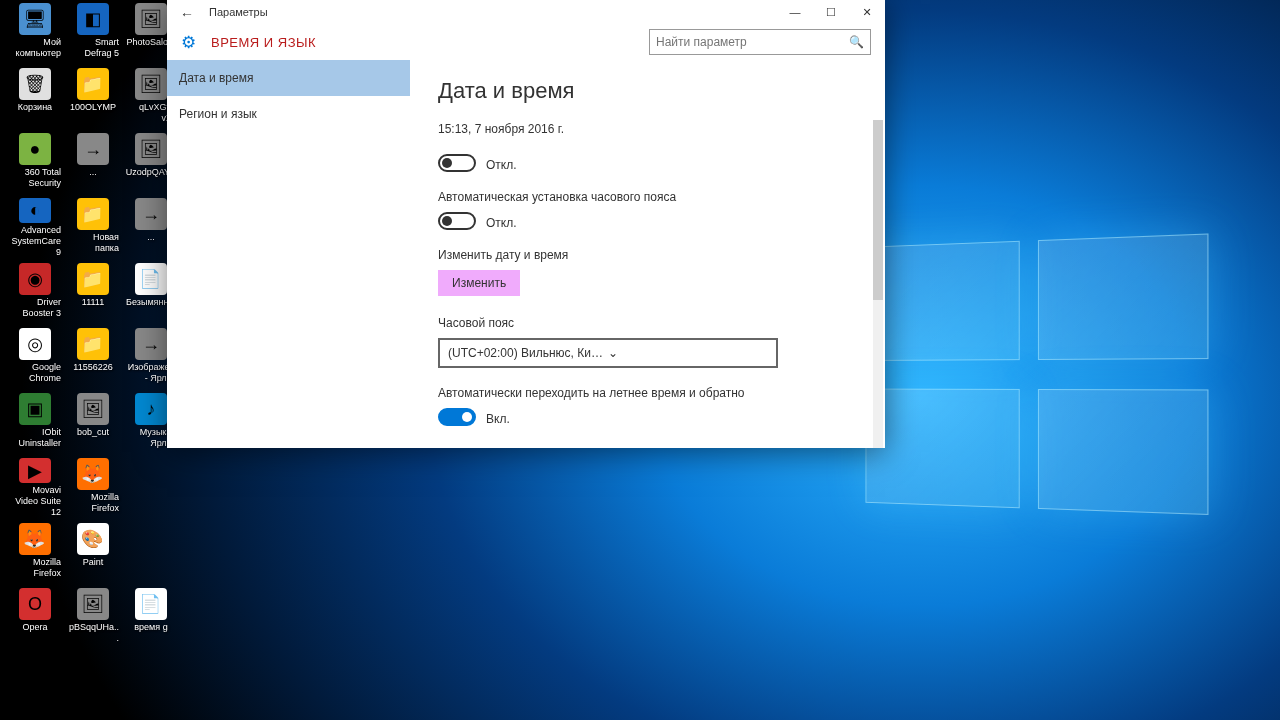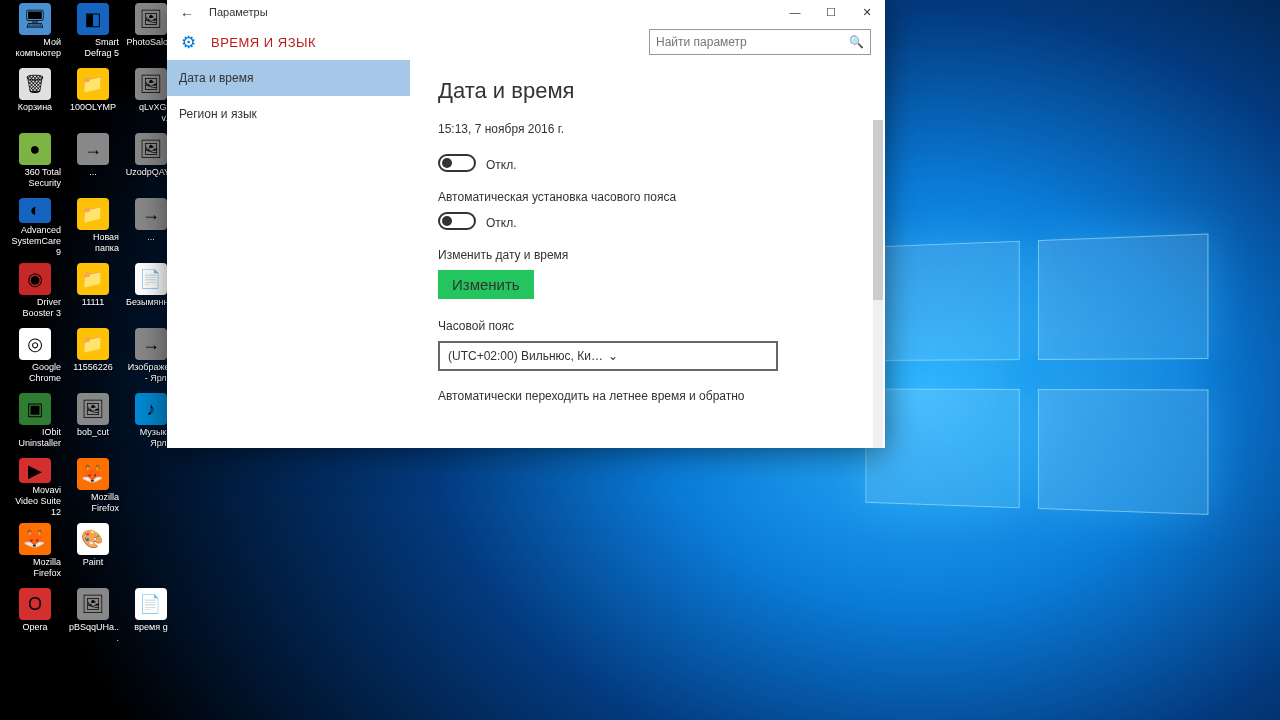--- a/index.html
+++ b/index.html
@@ -29,21 +29,21 @@
 .content{flex:1;padding:18px 28px;overflow-y:auto;position:relative}
 .content h1{font-size:22px;font-weight:400;color:#333;margin-bottom:18px}
 .datetime{font-size:12px;color:#333;margin-bottom:18px}
 .setting-label{font-size:12px;color:#333;margin-bottom:8px}
 .toggle-row{display:flex;align-items:flex-end;margin-bottom:18px}
 .toggle{width:38px;height:18px;border:2px solid #333;border-radius:9px;position:relative;cursor:pointer;background:#fff}
 .toggle .knob{width:10px;height:10px;background:#333;border-radius:50%;position:absolute;top:2px;left:2px}
 .toggle.on{background:#0078d7;border-color:#0078d7}
 .toggle.on .knob{background:#fff;left:22px}
 .toggle-text{font-size:12px;margin-left:10px;color:#333}
-.change-btn{background:#22c55e;border:0;padding:6px 14px;font-size:15px;color:#333;cursor:pointer;margin-bottom:20px}
+.change-btn{background:#f0abfc;border:0;padding:6px 14px;font-size:12px;color:#333;cursor:pointer;margin-bottom:20px}
 .tz-select{width:340px;height:30px;border:2px solid #666;display:flex;align-items:center;padding:0 8px;cursor:pointer;margin-bottom:18px}
 .tz-select span{font-size:12px;color:#333;flex:1;white-space:nowrap;overflow:hidden;text-overflow:ellipsis}
 .chev{font-size:10px;color:#666}
 .scrollbar{position:absolute;right:2px;top:60px;width:10px;height:380px;background:#f0f0f0}
 .scrollthumb{width:10px;height:180px;background:#ccc;position:absolute;top:0}
 </style>
 </head>
 <body>
 
 <div class="winlogo">
@@ -221,18 +221,24 @@
       <div class="setting-label">Изменить дату и время</div>
       <button class="change-btn">Изменить</button>
 
       <div class="setting-label">Часовой пояс</div>
       <div class="tz-select">
         <span>(UTC+02:00) Вильнюс, Киев, Рига, София, Таллин, Хельси...</span>
         <span class="chev">⌄</span>
       </div>
 
       <div class="setting-label">Автоматически переходить на летнее время и обратно</div>
+      <div class="toggle-row">
+        <div class="toggle on">
+            <div class="knob"></div>
+          </div>
+        <div class="toggle-text">Вкл.</div>
+      </div>
     </div>
     <div class="scrollbar">
         <div class="scrollthumb"></div>
       </div>
   </div>
 </div>
 
 </body></html>

